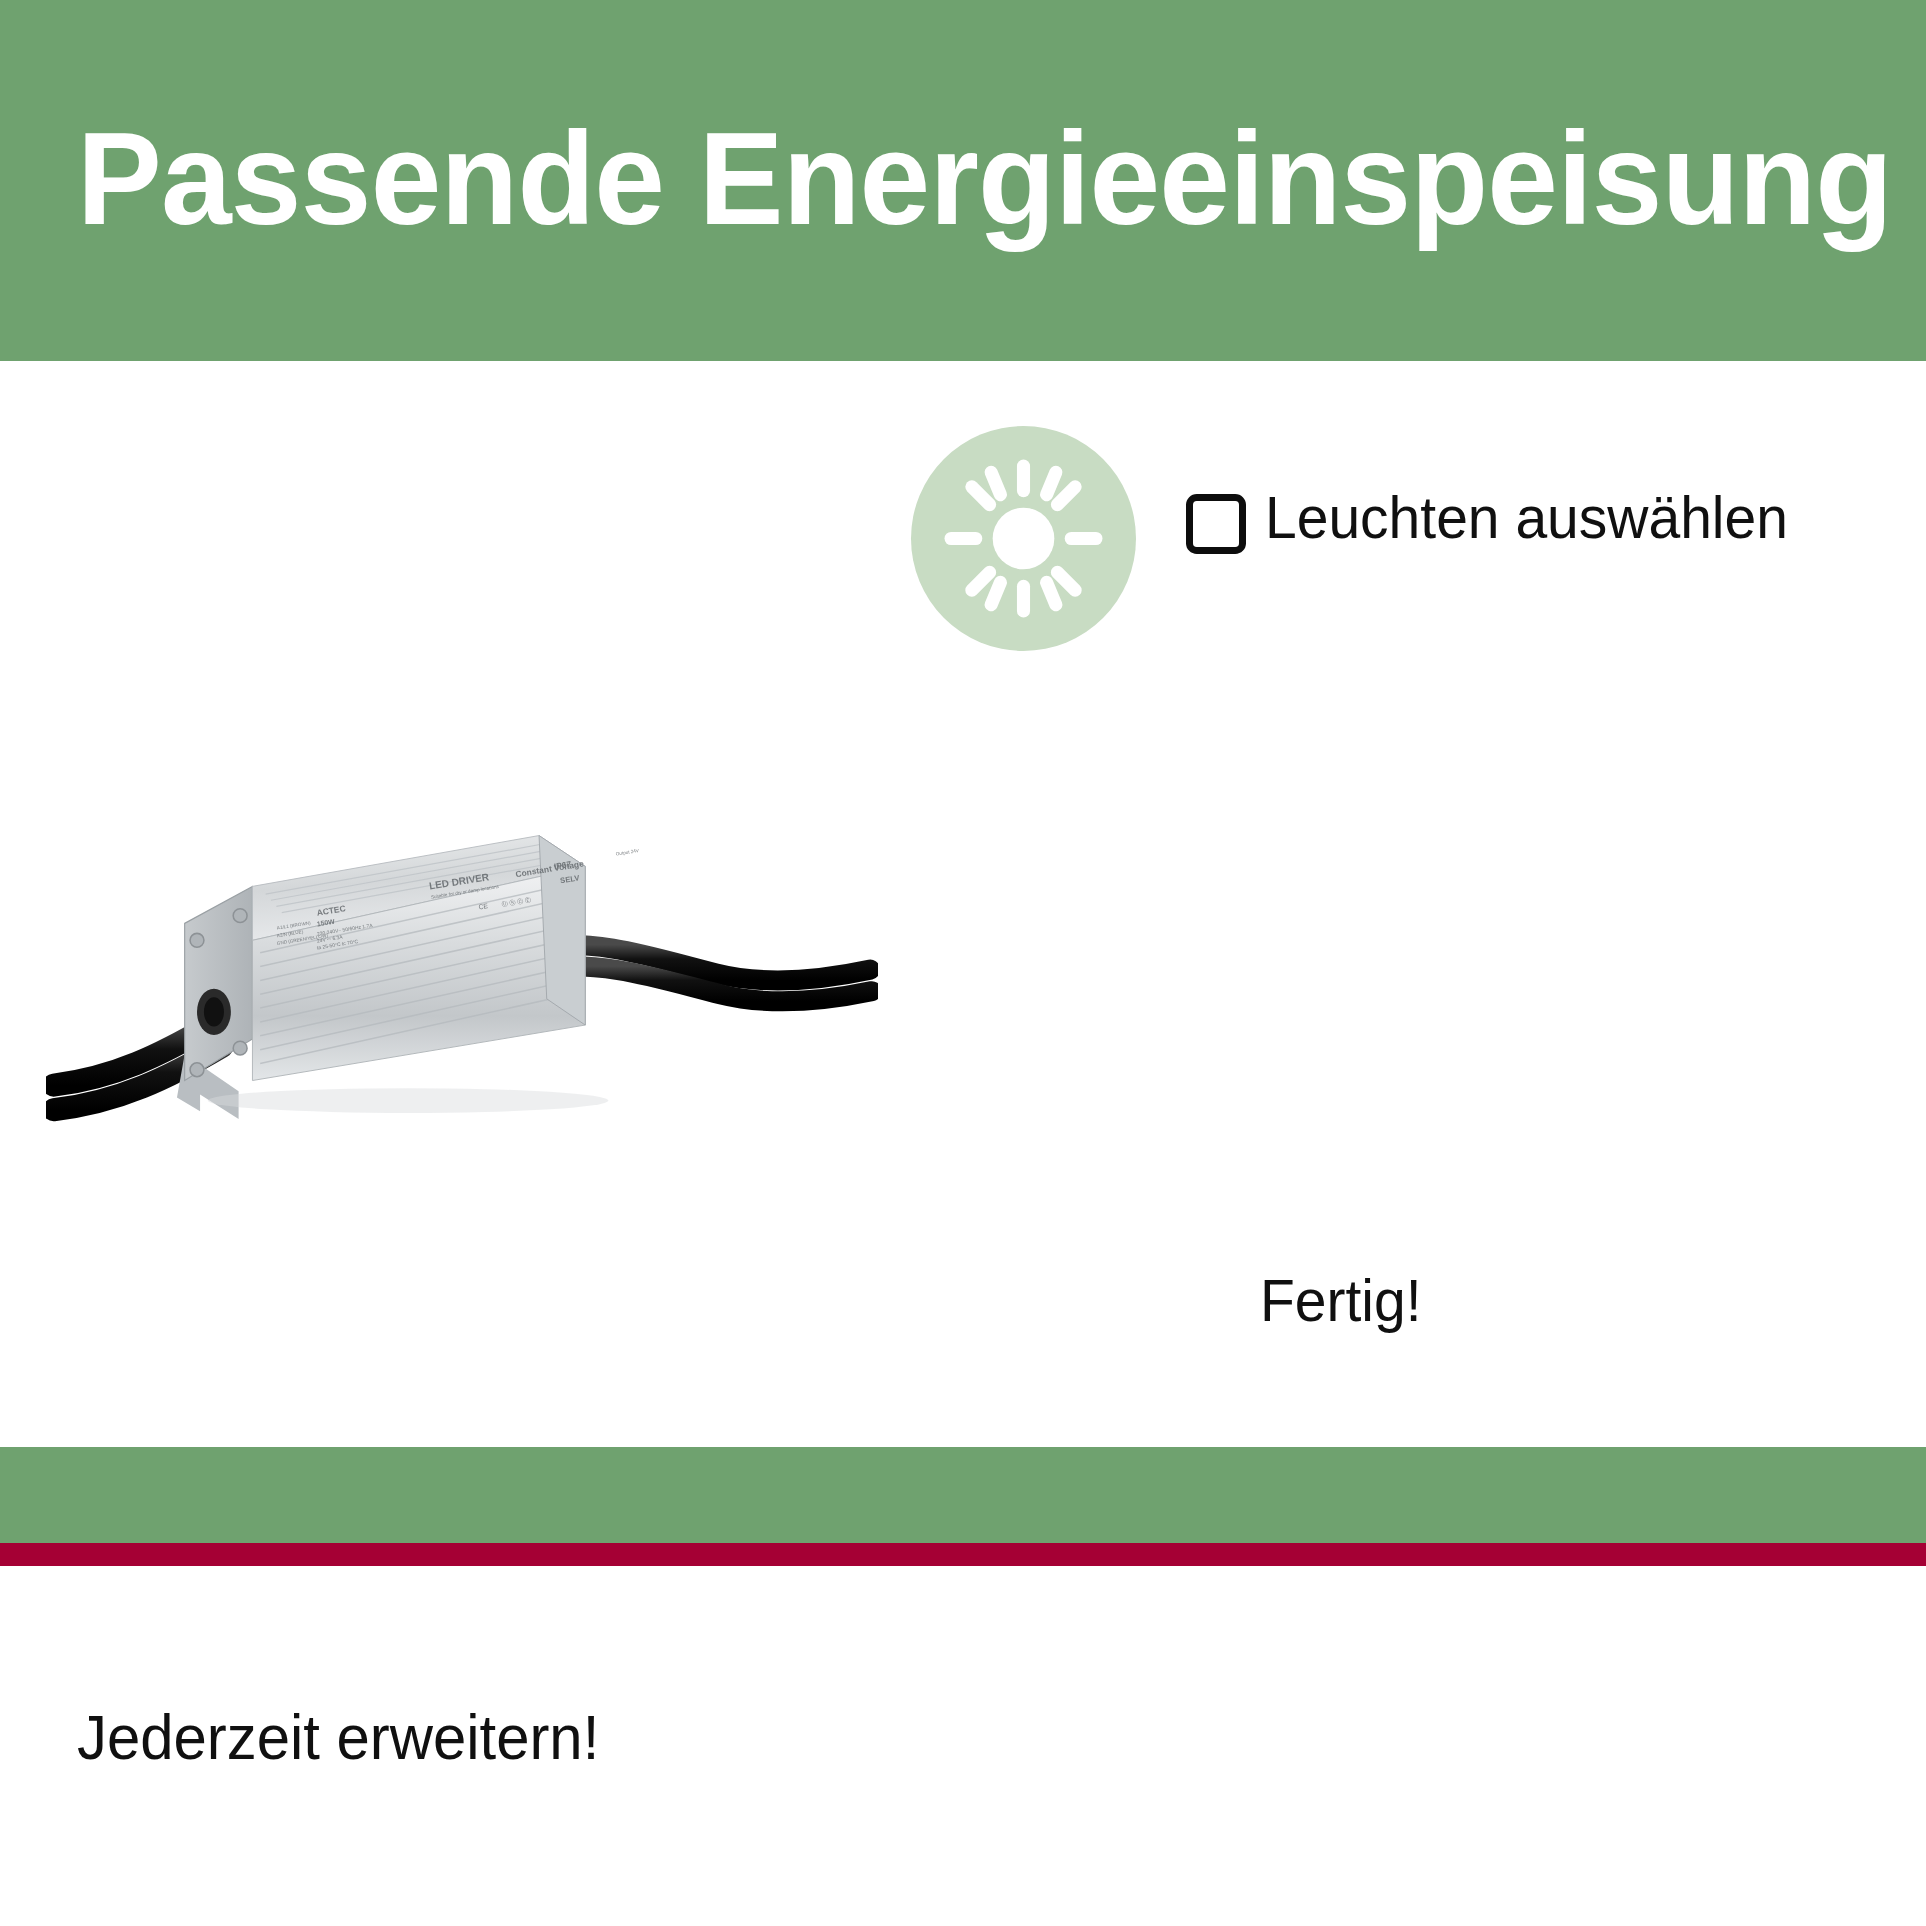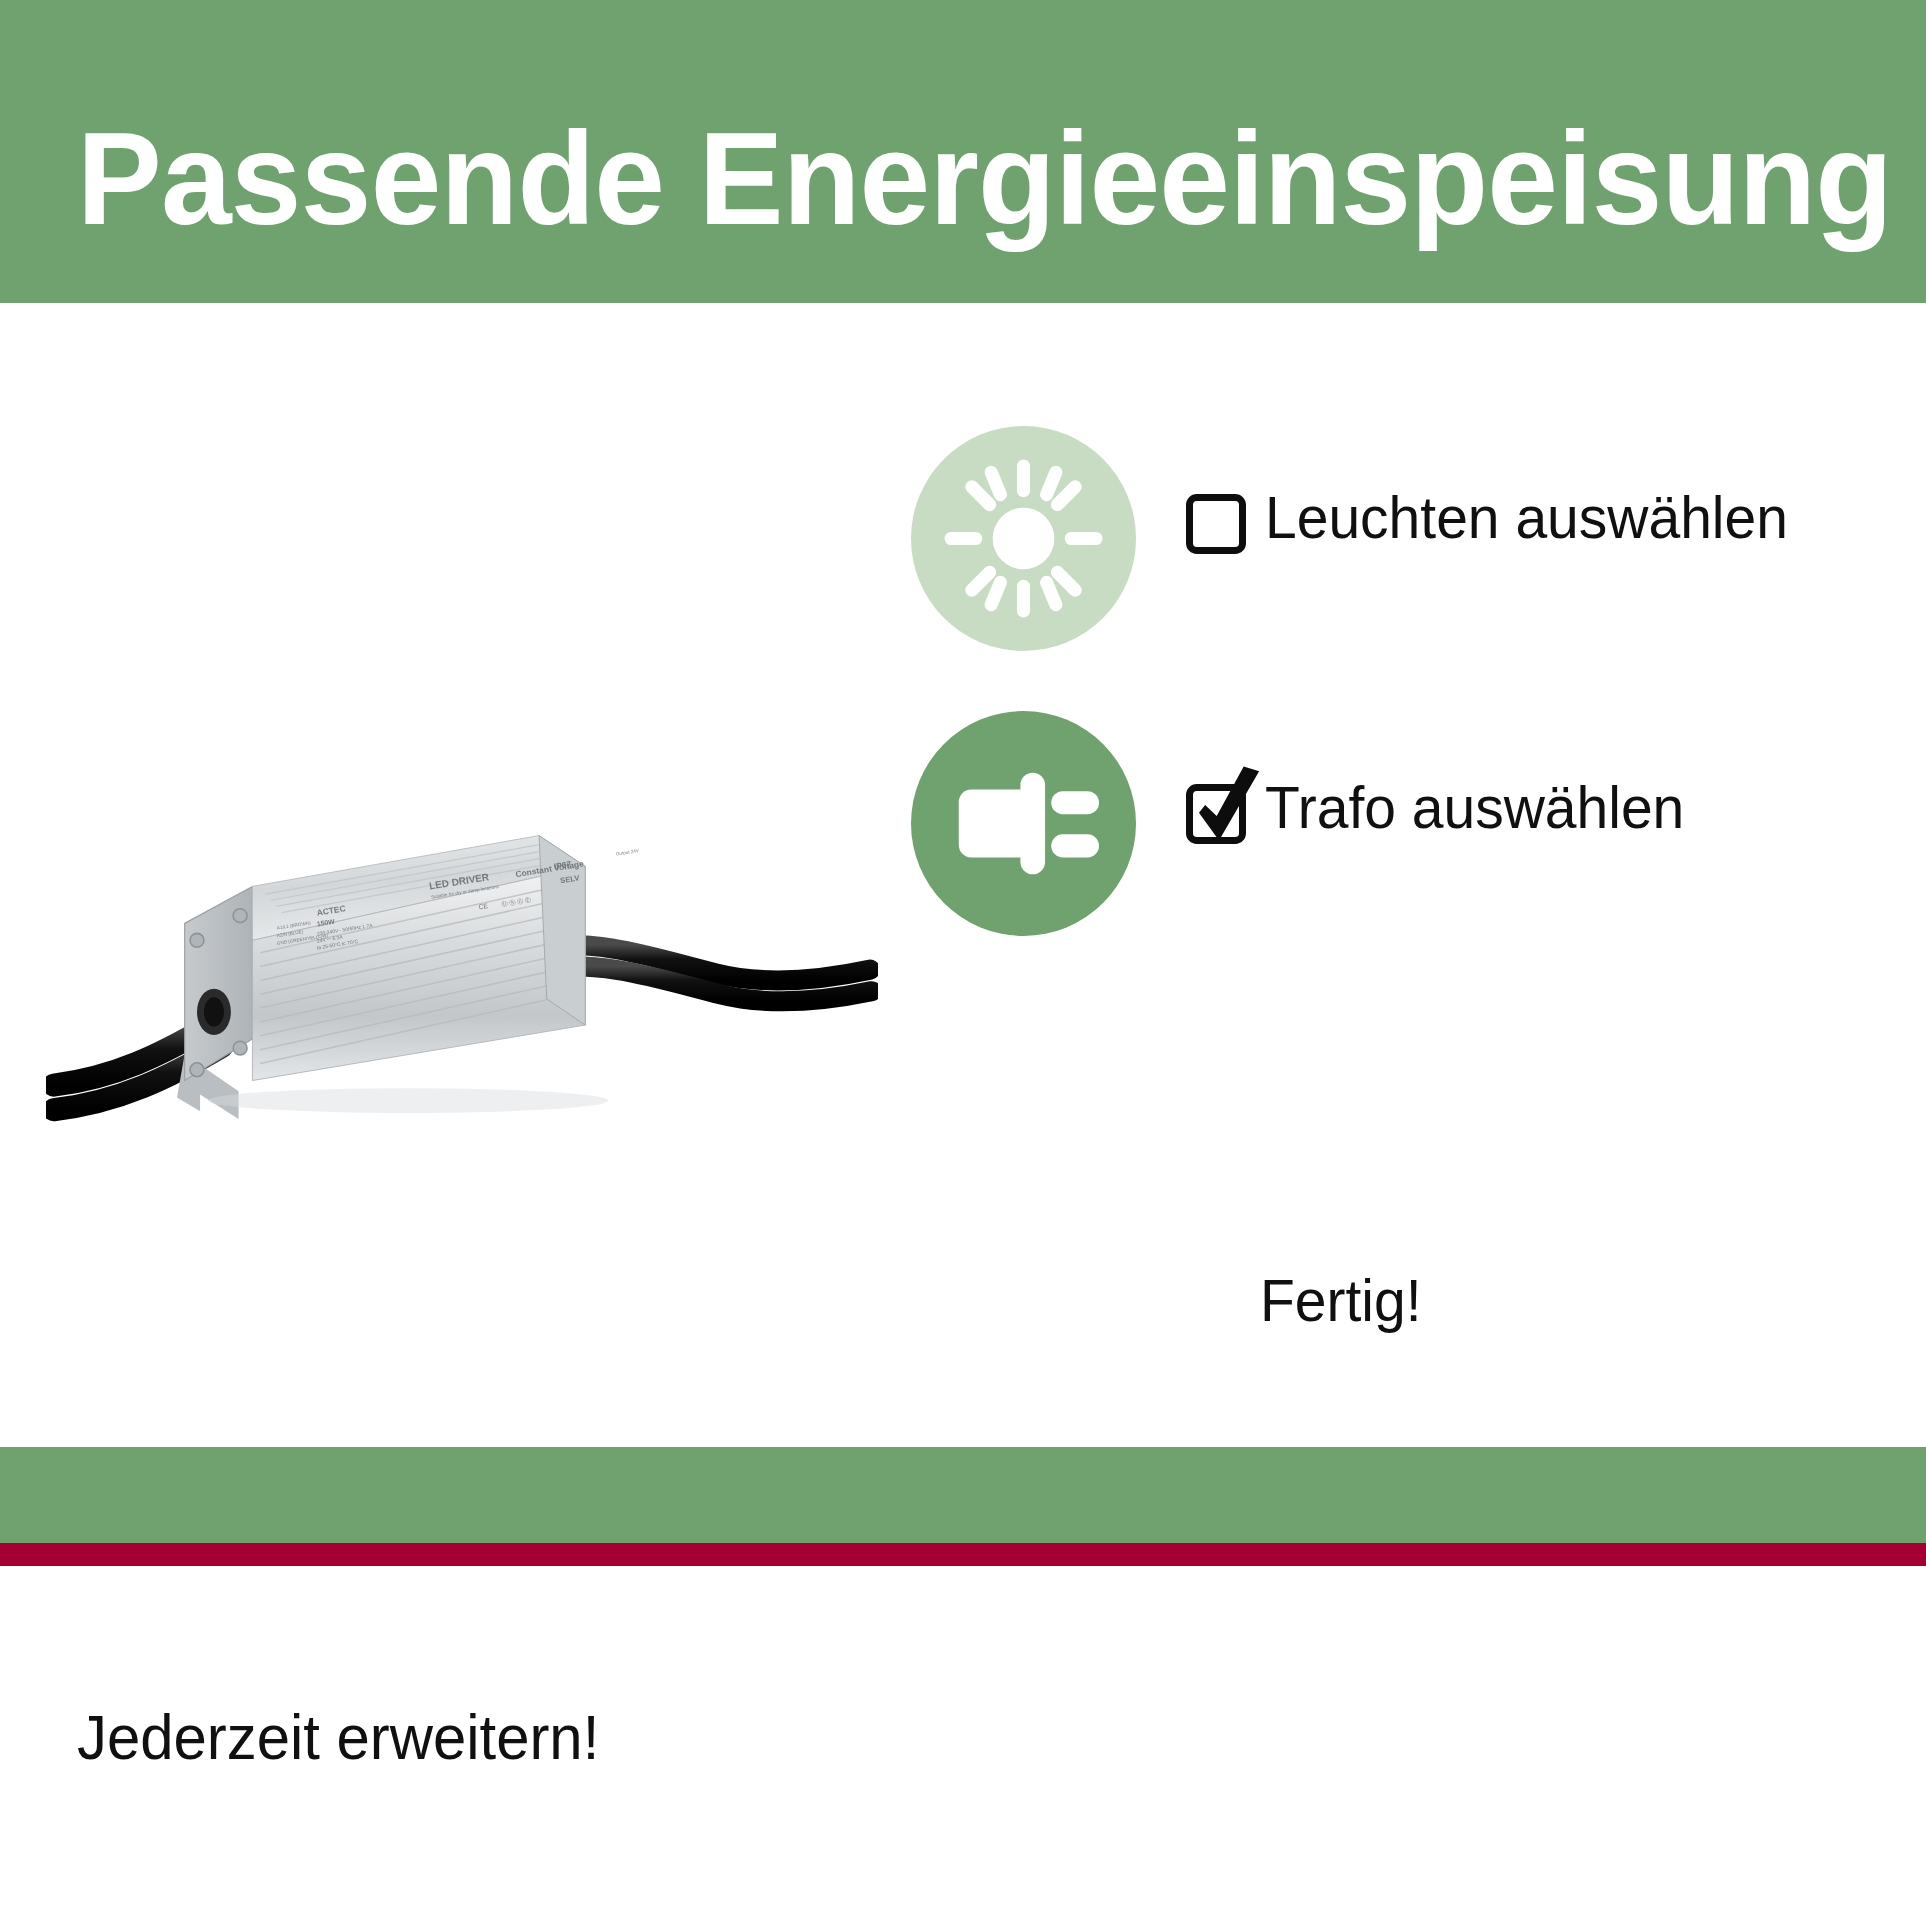--- a/index.html
+++ b/index.html
@@ -14,21 +14,21 @@
     overflow: hidden;
     font-family: "Liberation Sans", sans-serif;
   }
 
   
   .header-band {
     position: absolute;
     left: 0;
     top: 0;
     width: 1926px;
-    height: 303px;
+    height: 361px;
     background: #6fa26f;
     text-align: right;
   }
   .header-title {
     position: absolute;
     left: 77px;
     top: 110px;
     font-family: "Liberation Sans Narrow", "Liberation Sans", sans-serif;
     font-size: 131px;
     font-weight: bold;
@@ -290,37 +290,20 @@
             <line x1="188" y1="60" x2="176" y2="89"></line>
             <line x1="116" y1="203" x2="104" y2="232"></line>
           </g>
         </g>
       </svg>
       <div class="step-check"></div>
       <div class="step-label">Leuchten auswählen</div>
     </div>
 
 
-    <div class="step-row row3">
-      <div class="step-icon-circle circle-solid"></div>
-      <svg class="step-icon-svg" viewBox="0 0 292 292">
-        <g fill="#ffffff">
-          <path d="M 62 118 a 16 16 0 0 1 16 -16 L 150 102 L 150 190 L 78 190 a 16 16 0 0 1 -16 -16 Z"></path>
-          <rect x="142" y="80" width="32" height="132" rx="16"></rect>
-          <rect x="182" y="104" width="62" height="30" rx="15"></rect>
-          <rect x="182" y="160" width="62" height="30" rx="15"></rect>
-        </g>
-      </svg>
-      <div class="step-check">
-        <svg class="checkmark" viewBox="0 0 118 118">
-          <path d="M 22 62 L 48 98 L 100 8 L 80 2 L 45 66 L 30 52 Z" fill="#0d0d0d"></path>
-        </svg>
-      </div>
-      <div class="step-label">Trafo auswählen</div>
-    </div>
 
   </div>
 
   <div class="done-text">Fertig!</div>
 </div>
 
 <div class="footer-green"></div>
 <div class="footer-red"></div>
 <div class="footer-note">Jederzeit erweitern!</div>
 

